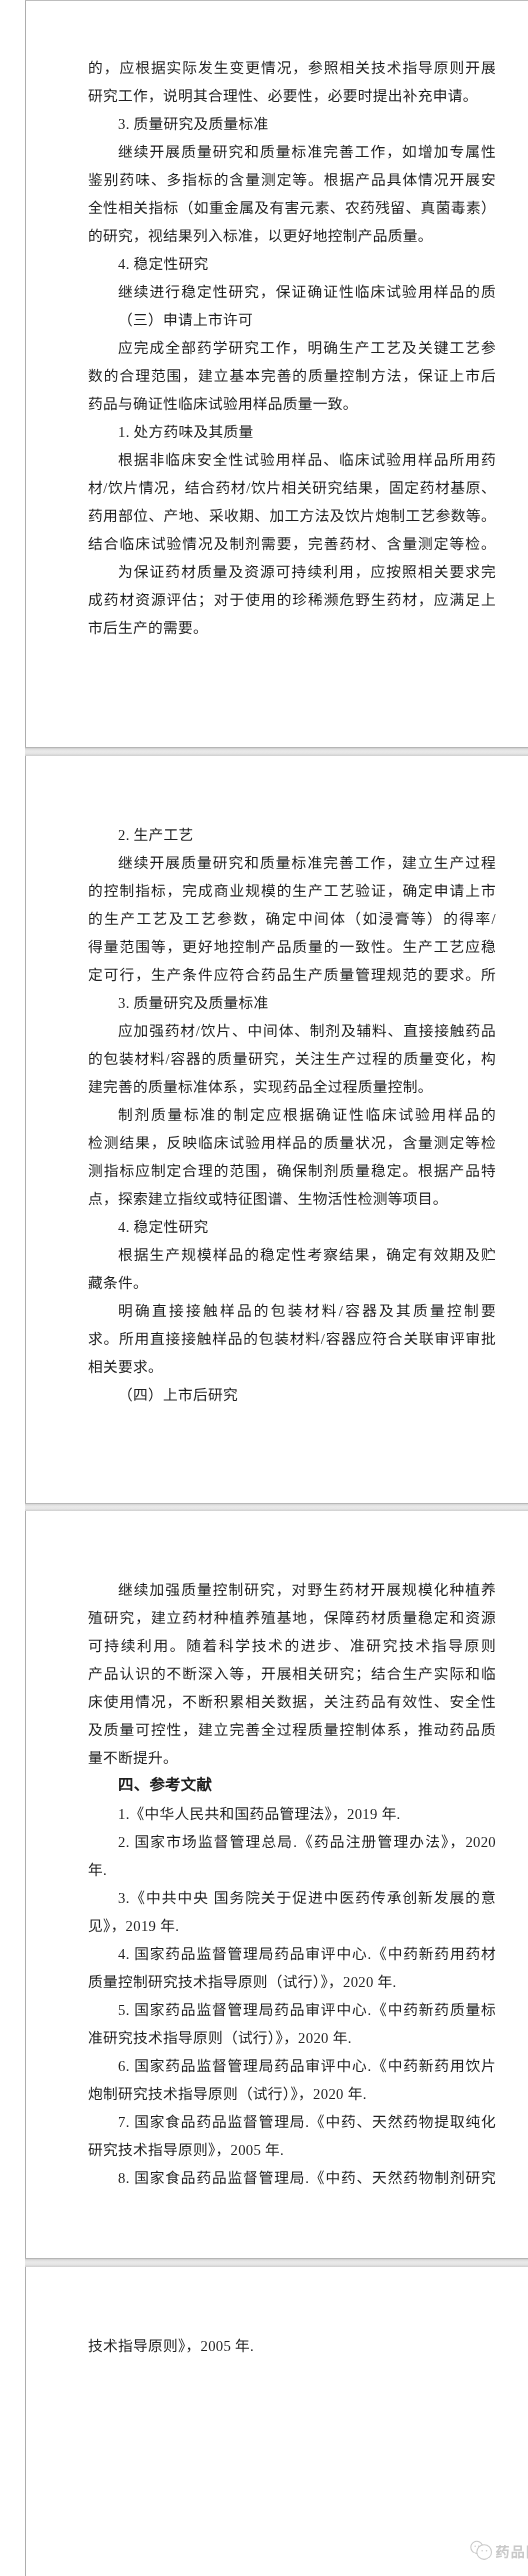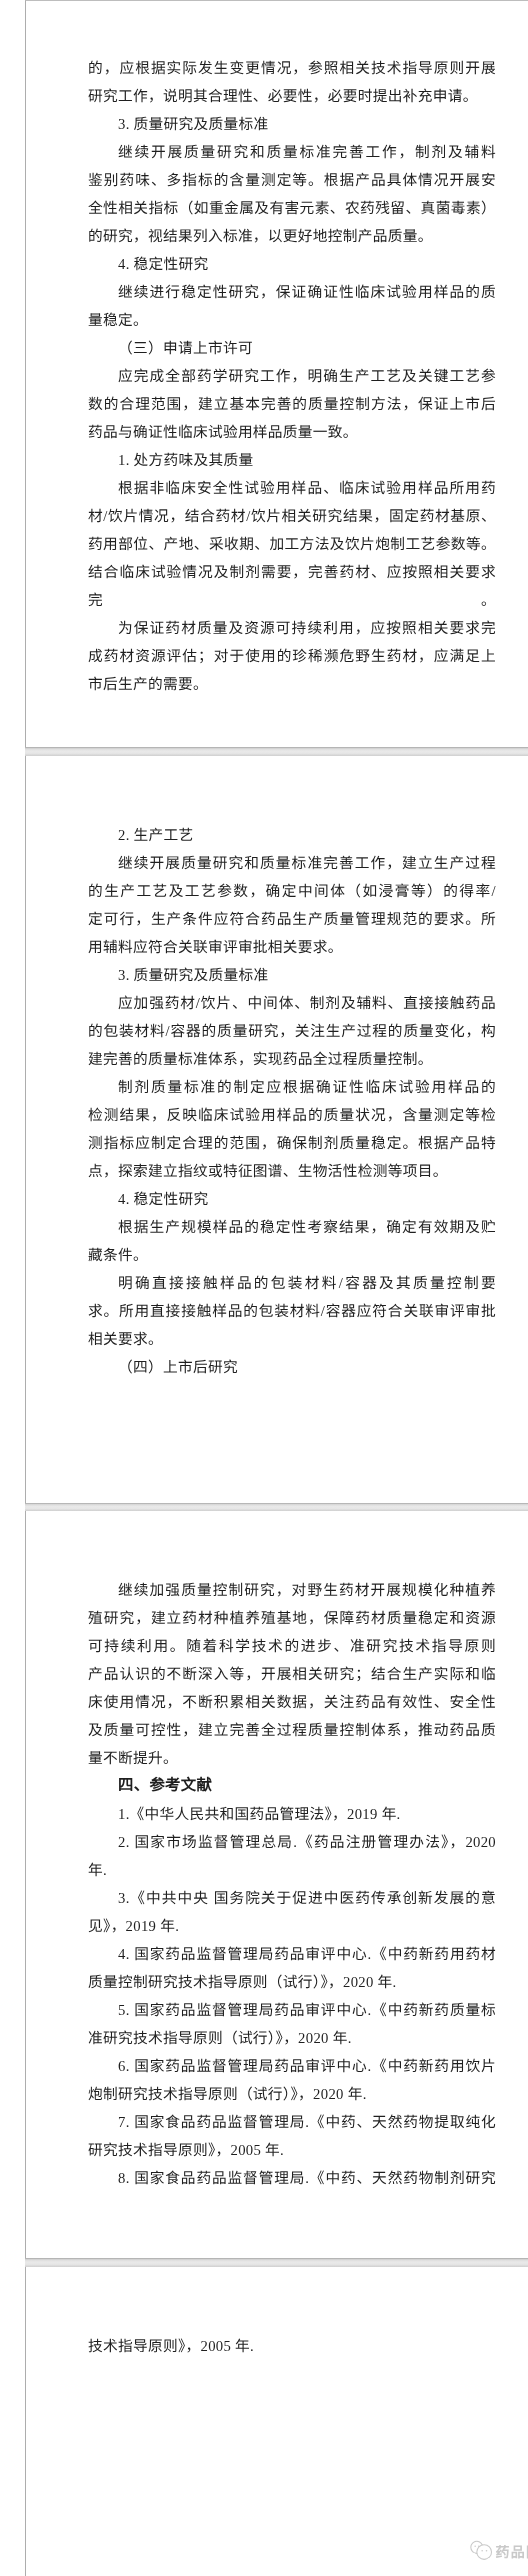--- a/index.html
+++ b/index.html
@@ -67,51 +67,51 @@
 </head>
 <body>
 
 <div class="doc">
 
   <section class="page first">
     <div class="page-body">
         <div class="line just">的，应根据实际发生变更情况，参照相关技术指导原则开展</div>
         <div class="line">研究工作，说明其合理性、必要性，必要时提出补充申请。</div>
         <div class="line indent">3. 质量研究及质量标准</div>
-        <div class="line indent just">继续开展质量研究和质量标准完善工作，制剂及辅料</div>
+        <div class="line indent just">继续开展质量研究和质量标准完善工作，如增加专属性</div>
         <div class="line just">鉴别药味、多指标的含量测定等。根据产品具体情况开展安</div>
         <div class="line just">全性相关指标（如重金属及有害元素、农药残留、真菌毒素）</div>
         <div class="line">的研究，视结果列入标准，以更好地控制产品质量。</div>
         <div class="line indent">4. 稳定性研究</div>
         <div class="line indent just">继续进行稳定性研究，保证确证性临床试验用样品的质</div>
-        <div class="line">量稳定。</div>
         <div class="line indent">（三）申请上市许可</div>
         <div class="line indent just">应完成全部药学研究工作，明确生产工艺及关键工艺参</div>
         <div class="line just">数的合理范围，建立基本完善的质量控制方法，保证上市后</div>
         <div class="line">药品与确证性临床试验用样品质量一致。</div>
         <div class="line indent">1. 处方药味及其质量</div>
         <div class="line indent just">根据非临床安全性试验用样品、临床试验用样品所用药</div>
         <div class="line just">材/饮片情况，结合药材/饮片相关研究结果，固定药材基原、</div>
         <div class="line just">药用部位、产地、采收期、加工方法及饮片炮制工艺参数等。</div>
-        <div class="line just">结合临床试验情况及制剂需要，完善药材、应按照相关要求完。</div>
+        <div class="line just">结合临床试验情况及制剂需要，完善药材、含量测定等检。</div>
         <div class="line indent just">为保证药材质量及资源可持续利用，应按照相关要求完</div>
         <div class="line just">成药材资源评估；对于使用的珍稀濒危野生药材，应满足上</div>
         <div class="line">市后生产的需要。</div>
       </div>
   </section>
 
   <div class="page-gap"></div>
 
   <section class="page">
     <div class="page-body">
         <div class="line indent">2. 生产工艺</div>
         <div class="line indent just">继续开展质量研究和质量标准完善工作，建立生产过程</div>
+        <div class="line just">的控制指标，完成商业规模的生产工艺验证，确定申请上市</div>
         <div class="line just">的生产工艺及工艺参数，确定中间体（如浸膏等）的得率/</div>
+        <div class="line just">得量范围等，更好地控制产品质量的一致性。生产工艺应稳</div>
         <div class="line just">定可行，生产条件应符合药品生产质量管理规范的要求。所</div>
-        <div class="line">用辅料应符合关联审评审批相关要求。</div>
         <div class="line indent">3. 质量研究及质量标准</div>
         <div class="line indent just">应加强药材/饮片、中间体、制剂及辅料、直接接触药品</div>
         <div class="line just">的包装材料/容器的质量研究，关注生产过程的质量变化，构</div>
         <div class="line">建完善的质量标准体系，实现药品全过程质量控制。</div>
         <div class="line indent just">制剂质量标准的制定应根据确证性临床试验用样品的</div>
         <div class="line just">检测结果，反映临床试验用样品的质量状况，含量测定等检</div>
         <div class="line just">测指标应制定合理的范围，确保制剂质量稳定。根据产品特</div>
         <div class="line">点，探索建立指纹或特征图谱、生物活性检测等项目。</div>
         <div class="line indent">4. 稳定性研究</div>
         <div class="line indent just">根据生产规模样品的稳定性考察结果，确定有效期及贮</div>

